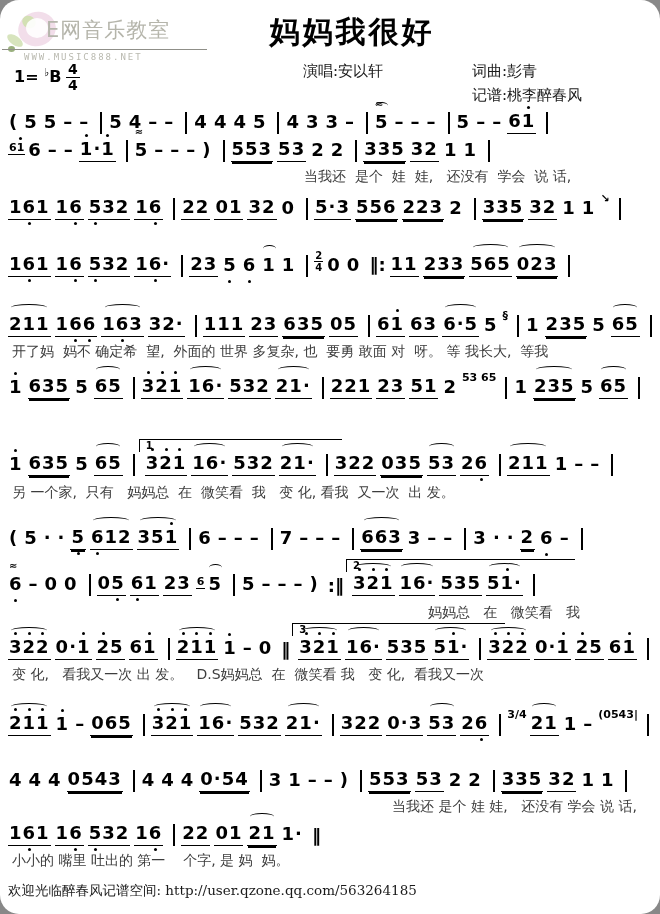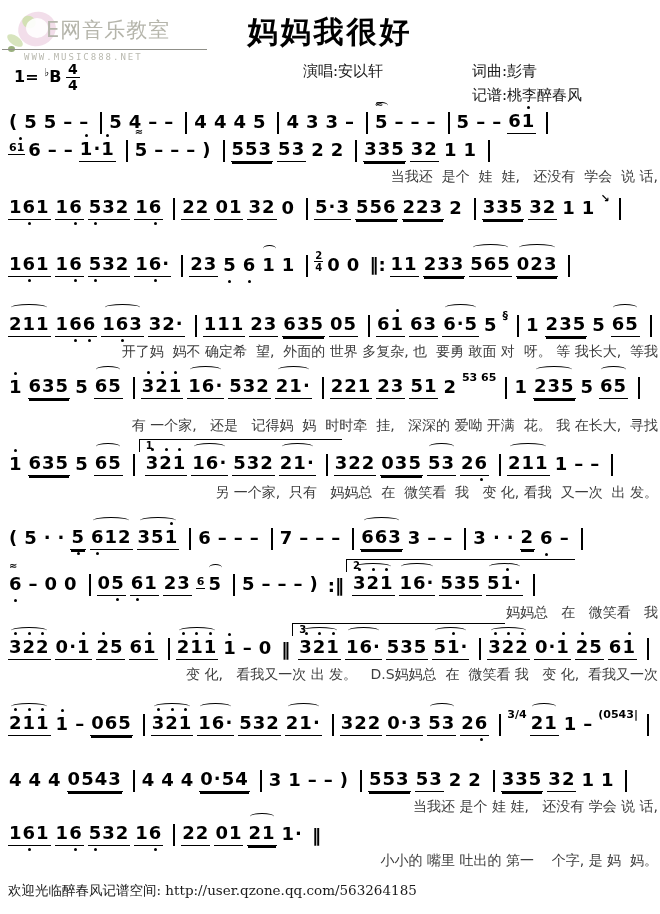--- a/index.html
+++ b/index.html
@@ -1,34 +1,34 @@
 <!DOCTYPE html>
 <html><head>
 <meta charset="utf-8">
 <style>
   html,body{margin:0;padding:0;background:#888;}
   .page{position:relative;width:660px;height:914px;background:#fff;margin:0 auto;
-        font-family:"DejaVu Sans",sans-serif;color:#000;overflow:hidden;}
+        font-family:"DejaVu Sans",sans-serif;color:#000;overflow:hidden;border-radius:19px;}
   
   .flower{position:absolute;left:6px;top:10px;width:52px;height:48px;}
   .flower i{position:absolute;display:block;border-radius:50%;}
   .f1{left:12px;top:2px;width:38px;height:34px;background:#f0d8e6;opacity:.85;transform:rotate(-18deg);}
   .f2{left:20px;top:8px;width:22px;height:20px;background:#fff;opacity:.9;}
   .f3{left:16px;top:6px;width:14px;height:12px;background:#cfe0ae;opacity:.9;transform:rotate(30deg);}
   .leaf{left:0;top:26px;width:18px;height:9px;background:#d7e4bd;border-radius:50%;transform:rotate(35deg);}
   .seed{left:2px;top:36px;width:7px;height:6px;background:#9ab07e;}
   .logoname{position:absolute;left:46px;top:16px;font-size:21px;letter-spacing:1px;color:#b5b5ab;}
   .logoline{position:absolute;left:2px;top:49px;width:205px;border-top:1px solid #8f8f88;}
   .logourl{position:absolute;left:24px;top:52px;font-family:"DejaVu Sans Mono",monospace;
            font-size:9px;letter-spacing:2px;color:#b9b9af;}
   .keysig{position:absolute;left:14px;top:66px;font-size:16px;font-weight:bold;}
   .keysig sup{font-size:11px;}
   .timesig{position:absolute;left:66px;top:62px;font-size:14px;font-weight:bold;text-align:center;line-height:1.05;}
   .timesig .tnum:first-child{border-bottom:1px solid #000;padding:0 2px;}
-  .title{position:absolute;left:50%;top:12px;transform:translateX(-50%);margin:0 0 0 0;
+  .title{position:absolute;left:50%;top:12px;transform:translateX(-50%);margin:0 0 0 22px;
          font-size:30px;font-weight:bold;letter-spacing:3px;white-space:nowrap;}
   .credit{position:absolute;font-family:"DejaVu Serif",serif;font-size:15px;color:#1a1a1a;white-space:nowrap;}
   .singer{left:303px;top:62px;}
   .composer{left:472px;top:62px;text-align:center;}
   .notation{left:472px;top:86px;}
   
   .system{position:absolute;left:8px;right:2px;}
   .music{font-weight:bold;font-size:18px;white-space:nowrap;height:26px;}
   .tok{display:inline-block;position:relative;margin-right:4px;vertical-align:bottom;}
   .grp{letter-spacing:1px;padding:0 1px 2px 1px;display:inline-block;}
@@ -44,21 +44,21 @@
   .barx{font-size:18px;font-weight:bold;margin:0 4px;}
   .volta{display:inline-block;width:0;height:20px;position:relative;vertical-align:bottom;overflow:visible;}
   .vbox{position:absolute;left:-2px;top:-17px;height:12px;border-top:1.6px solid #000;border-left:1.6px solid #000;
         font-size:10px;font-weight:bold;padding-left:6px;line-height:12px;}
   .ts{display:inline-block;font-size:10px;line-height:1.1;text-align:center;vertical-align:middle;
       font-weight:bold;margin-right:3px;position:relative;top:-4px;}
   .ts div:first-child{border-bottom:1px solid #000;padding:0 1px;}
   .supm{position:relative;top:-14px;font-size:11px;font-weight:bold;margin-right:3px;}
   .grace{font-size:11px;position:relative;top:-7px;margin-right:2px;}
   .grace .grp{border-bottom:1px solid #000;letter-spacing:0;padding-bottom:0;}
-  .lyrics{font-size:14px;white-space:pre;color:#3d3d3d;font-family:"DejaVu Sans",sans-serif;text-align:right;}
+  .lyrics{font-size:14px;white-space:pre;color:#3d3d3d;font-family:"DejaVu Sans",sans-serif;}
   
   .footer{position:absolute;left:8px;top:882px;font-family:"DejaVu Serif",serif;font-size:13.5px;color:#1a1a1a;}
 </style>
 </head>
 <body>
 
 <div class="page">
   <header>
     <div class="flower">
       <i class="f1"></i>
@@ -94,21 +94,20 @@
       </div>
       <div class="system" style="top: 253px;">
         <div class="music"><span class="tok"><span class="grp u1"><span class="c">1</span><span class="c">6<span class="db"></span></span><span class="c">1</span></span></span><span class="tok"><span class="grp u1"><span class="c">1</span><span class="c">6<span class="db"></span></span></span></span><span class="tok"><span class="grp u1"><span class="c">5<span class="db"></span></span><span class="c">3</span><span class="c">2</span></span></span><span class="tok"><span class="grp u1"><span class="c">1</span><span class="c">6<span class="db"></span></span><span class="c">·</span></span></span><span class="blv"></span><span class="tok"><span class="grp u1"><span class="c">2</span><span class="c">3</span></span></span><span class="tok"><span class="grp"><span class="c">5<span class="db"></span></span></span></span><span class="tok"><span class="grp"><span class="c">6<span class="db"></span></span></span></span><span class="tok"><span class="grp"><span class="c">1</span></span><span class="arcm"></span></span><span class="tok"><span class="grp"><span class="c">1</span></span></span><span class="blv"></span><span class="ts"><div>2</div><div>4</div></span><span class="tok"><span class="grp"><span class="c">0</span></span></span><span class="tok"><span class="grp"><span class="c">0</span></span></span><span class="barx">‖:</span><span class="tok"><span class="grp u1"><span class="c">1</span><span class="c">1</span></span></span><span class="tok"><span class="grp u2"><span class="c">2</span><span class="c">3</span><span class="c">3</span></span></span><span class="tok"><span class="grp u1"><span class="c">5</span><span class="c">6</span><span class="c">5</span></span><span class="arcm"></span></span><span class="tok"><span class="grp u2"><span class="c">0</span><span class="c">2</span><span class="c">3</span></span><span class="arcm"></span></span><span class="blv"></span></div>
       </div>
       <div class="system" style="top: 313px;">
         <div class="music"><span class="tok"><span class="grp u1"><span class="c">2</span><span class="c">1</span><span class="c">1</span></span><span class="arcm"></span></span><span class="tok"><span class="grp u1"><span class="c">1</span><span class="c">6<span class="db"></span></span><span class="c">6<span class="db"></span></span></span></span><span class="tok"><span class="grp u1"><span class="c">1</span><span class="c">6<span class="db"></span></span><span class="c">3</span></span><span class="arcm"></span></span><span class="tok"><span class="grp u1"><span class="c">3</span><span class="c">2</span><span class="c">·</span></span></span><span class="blv"></span><span class="tok"><span class="grp u1"><span class="c">1</span><span class="c">1</span><span class="c">1</span></span></span><span class="tok"><span class="grp u1"><span class="c">2</span><span class="c">3</span></span></span><span class="tok"><span class="grp u2"><span class="c">6</span><span class="c">3</span><span class="c">5</span></span></span><span class="tok"><span class="grp u1"><span class="c">0</span><span class="c">5</span></span></span><span class="blv"></span><span class="tok"><span class="grp u1"><span class="c">6</span><span class="c">1<span class="da"></span></span></span></span><span class="tok"><span class="grp u1"><span class="c">6</span><span class="c">3</span></span></span><span class="tok"><span class="grp u1"><span class="c">6</span><span class="c">·</span><span class="c">5</span></span><span class="arcm"></span></span><span class="tok"><span class="grp"><span class="c">5</span></span></span><span class="supm">§</span><span class="blv"></span><span class="tok"><span class="grp"><span class="c">1</span></span></span><span class="tok"><span class="grp u2"><span class="c">2</span><span class="c">3</span><span class="c">5</span></span></span><span class="tok"><span class="grp"><span class="c">5</span></span></span><span class="tok"><span class="grp u1"><span class="c">6</span><span class="c">5</span></span><span class="arcm"></span></span><span class="blv"></span></div>
         <div class="lyrics" style="padding-left: 4px; margin-top: 4px;">开了妈  妈不 确定希  望,  外面的 世界 多复杂, 也  要勇 敢面 对  呀。 等 我长大,  等我</div>
       </div>
       <div class="system" style="top: 375px;">
         <div class="music"><span class="tok"><span class="grp"><span class="c">1<span class="da"></span></span></span></span><span class="tok"><span class="grp u2"><span class="c">6</span><span class="c">3</span><span class="c">5</span></span></span><span class="tok"><span class="grp"><span class="c">5</span></span></span><span class="tok"><span class="grp u1"><span class="c">6</span><span class="c">5</span></span><span class="arcm"></span></span><span class="blv"></span><span class="tok"><span class="grp u1"><span class="c">3<span class="da"></span></span><span class="c">2<span class="da"></span></span><span class="c">1<span class="da"></span></span></span></span><span class="tok"><span class="grp u1"><span class="c">1</span><span class="c">6</span><span class="c">·</span></span><span class="arcm"></span></span><span class="tok"><span class="grp u1"><span class="c">5</span><span class="c">3</span><span class="c">2</span></span></span><span class="tok"><span class="grp u1"><span class="c">2</span><span class="c">1</span><span class="c">·</span></span><span class="arcm"></span></span><span class="blv"></span><span class="tok"><span class="grp u1"><span class="c">2</span><span class="c">2</span><span class="c">1</span></span></span><span class="tok"><span class="grp u1"><span class="c">2</span><span class="c">3</span></span></span><span class="tok"><span class="grp u1"><span class="c">5</span><span class="c">1</span></span></span><span class="tok"><span class="grp"><span class="c">2</span></span></span><span class="supm">53 65</span><span class="blv"></span><span class="tok"><span class="grp"><span class="c">1</span></span></span><span class="tok"><span class="grp u2"><span class="c">2</span><span class="c">3</span><span class="c">5</span></span><span class="arcm"></span></span><span class="tok"><span class="grp"><span class="c">5</span></span></span><span class="tok"><span class="grp u1"><span class="c">6</span><span class="c">5</span></span><span class="arcm"></span></span><span class="blv"></span></div>
-        <div class="lyrics" style="padding-left: 4px; margin-top: 16px;">有 一个家,   还是   记得妈  妈  时时牵  挂,   深深的 爱呦 开满  花。 我 在长大,  寻找</div>
       </div>
       <div class="system" style="top: 452px;">
         <div class="music"><span class="tok"><span class="grp"><span class="c">1<span class="da"></span></span></span></span><span class="tok"><span class="grp u2"><span class="c">6</span><span class="c">3</span><span class="c">5</span></span></span><span class="tok"><span class="grp"><span class="c">5</span></span></span><span class="tok"><span class="grp u1"><span class="c">6</span><span class="c">5</span></span><span class="arcm"></span></span><span class="blv"></span><span class="volta tok"><span class="vbox" style="width: 196px;">1</span></span><span class="tok"><span class="grp u1"><span class="c">3<span class="da"></span></span><span class="c">2<span class="da"></span></span><span class="c">1<span class="da"></span></span></span></span><span class="tok"><span class="grp u1"><span class="c">1</span><span class="c">6</span><span class="c">·</span></span><span class="arcm"></span></span><span class="tok"><span class="grp u1"><span class="c">5</span><span class="c">3</span><span class="c">2</span></span></span><span class="tok"><span class="grp u1"><span class="c">2</span><span class="c">1</span><span class="c">·</span></span><span class="arcm"></span></span><span class="blv"></span><span class="tok"><span class="grp u1"><span class="c">3</span><span class="c">2</span><span class="c">2</span></span></span><span class="tok"><span class="grp u2"><span class="c">0</span><span class="c">3</span><span class="c">5</span></span></span><span class="tok"><span class="grp u1"><span class="c">5</span><span class="c">3</span></span><span class="arcm"></span></span><span class="tok"><span class="grp u1"><span class="c">2</span><span class="c">6<span class="db"></span></span></span></span><span class="blv"></span><span class="tok"><span class="grp u1"><span class="c">2</span><span class="c">1</span><span class="c">1</span></span><span class="arcm"></span></span><span class="tok"><span class="grp"><span class="c">1</span></span></span><span class="tok"><span class="grp"><span class="c">–</span></span></span><span class="tok"><span class="grp"><span class="c">–</span></span></span><span class="blv"></span></div>
         <div class="lyrics" style="padding-left: 4px; margin-top: 6px;">另 一个家,  只有   妈妈总  在  微笑看  我   变 化, 看我  又一次  出 发。</div>
       </div>
       <div class="system" style="top: 526px;">
         <div class="music"><span class="tok"><span class="grp"><span class="c">(</span></span></span><span class="tok"><span class="grp"><span class="c">5</span></span></span><span class="tok"><span class="grp"><span class="c">·</span></span></span><span class="tok"><span class="grp"><span class="c">·</span></span></span><span class="tok"><span class="grp u2"><span class="c">5<span class="db"></span></span></span></span><span class="tok"><span class="grp u1"><span class="c">6<span class="db"></span></span><span class="c">1</span><span class="c">2</span></span><span class="arcm"></span></span><span class="tok"><span class="grp u1"><span class="c">3</span><span class="c">5</span><span class="c">1<span class="da"></span></span></span><span class="arcm"></span></span><span class="blv"></span><span class="tok"><span class="grp"><span class="c">6</span></span></span><span class="tok"><span class="grp"><span class="c">–</span></span></span><span class="tok"><span class="grp"><span class="c">–</span></span></span><span class="tok"><span class="grp"><span class="c">–</span></span></span><span class="blv"></span><span class="tok"><span class="grp"><span class="c">7</span></span></span><span class="tok"><span class="grp"><span class="c">–</span></span></span><span class="tok"><span class="grp"><span class="c">–</span></span></span><span class="tok"><span class="grp"><span class="c">–</span></span></span><span class="blv"></span><span class="tok"><span class="grp u2"><span class="c">6</span><span class="c">6</span><span class="c">3</span></span><span class="arcm"></span></span><span class="tok"><span class="grp"><span class="c">3</span></span></span><span class="tok"><span class="grp"><span class="c">–</span></span></span><span class="tok"><span class="grp"><span class="c">–</span></span></span><span class="blv"></span><span class="tok"><span class="grp"><span class="c">3</span></span></span><span class="tok"><span class="grp"><span class="c">·</span></span></span><span class="tok"><span class="grp"><span class="c">·</span></span></span><span class="tok"><span class="grp u2"><span class="c">2</span></span></span><span class="tok"><span class="grp"><span class="c">6<span class="db"></span></span></span></span><span class="tok"><span class="grp"><span class="c">–</span></span></span><span class="blv"></span></div>
       </div>
       <div class="system" style="top: 572px;">
         <div class="music"><span class="tok"><span class="grp"><span class="c">6<span class="db"></span></span></span><span class="tldm">≈</span></span><span class="tok"><span class="grp"><span class="c">–</span></span></span><span class="tok"><span class="grp"><span class="c">0</span></span></span><span class="tok"><span class="grp"><span class="c">0</span></span></span><span class="blv"></span><span class="tok"><span class="grp u1"><span class="c">0</span><span class="c">5<span class="db"></span></span></span></span><span class="tok"><span class="grp u1"><span class="c">6<span class="db"></span></span><span class="c">1</span></span></span><span class="tok"><span class="grp u1"><span class="c">2</span><span class="c">3</span></span></span><span class="tok grace"><span class="grp"><span class="c">6</span></span></span><span class="tok"><span class="grp"><span class="c">5</span></span><span class="arcm"></span></span><span class="blv"></span><span class="tok"><span class="grp"><span class="c">5</span></span></span><span class="tok"><span class="grp"><span class="c">–</span></span></span><span class="tok"><span class="grp"><span class="c">–</span></span></span><span class="tok"><span class="grp"><span class="c">–</span></span></span><span class="tok"><span class="grp"><span class="c">)</span></span></span><span class="barx">:‖</span><span class="volta tok"><span class="vbox" style="width: 222px;">2</span></span><span class="tok"><span class="grp u1"><span class="c">3<span class="da"></span></span><span class="c">2<span class="da"></span></span><span class="c">1<span class="da"></span></span></span><span class="arcm"></span></span><span class="tok"><span class="grp u1"><span class="c">1</span><span class="c">6</span><span class="c">·</span></span><span class="arcm"></span></span><span class="tok"><span class="grp u1"><span class="c">5</span><span class="c">3</span><span class="c">5</span></span></span><span class="tok"><span class="grp u1"><span class="c">5</span><span class="c">1<span class="da"></span></span><span class="c">·</span></span><span class="arcm"></span></span><span class="blv"></span></div>

